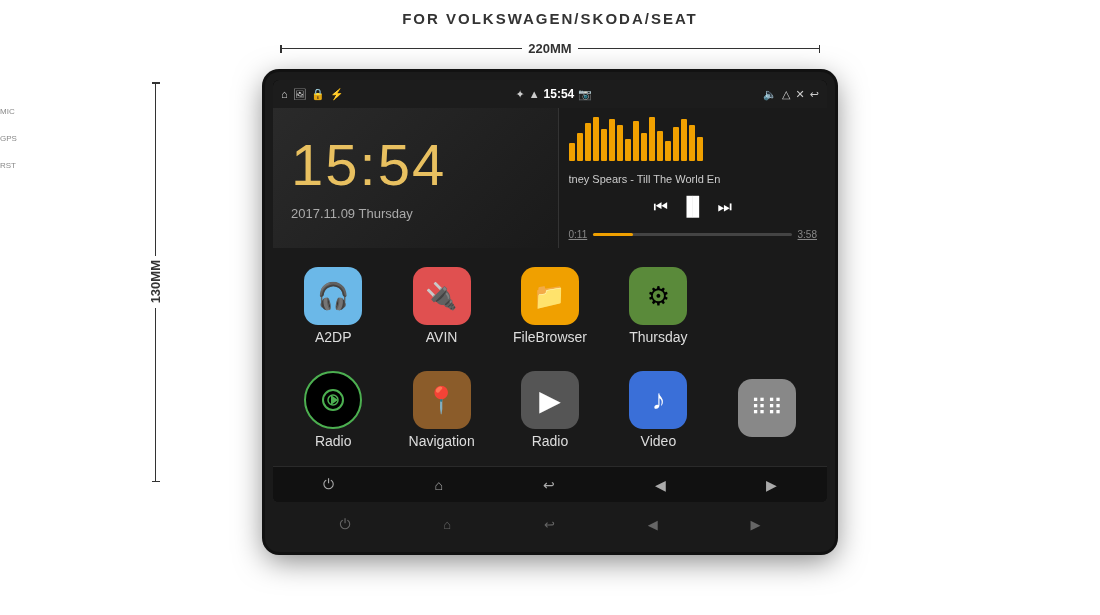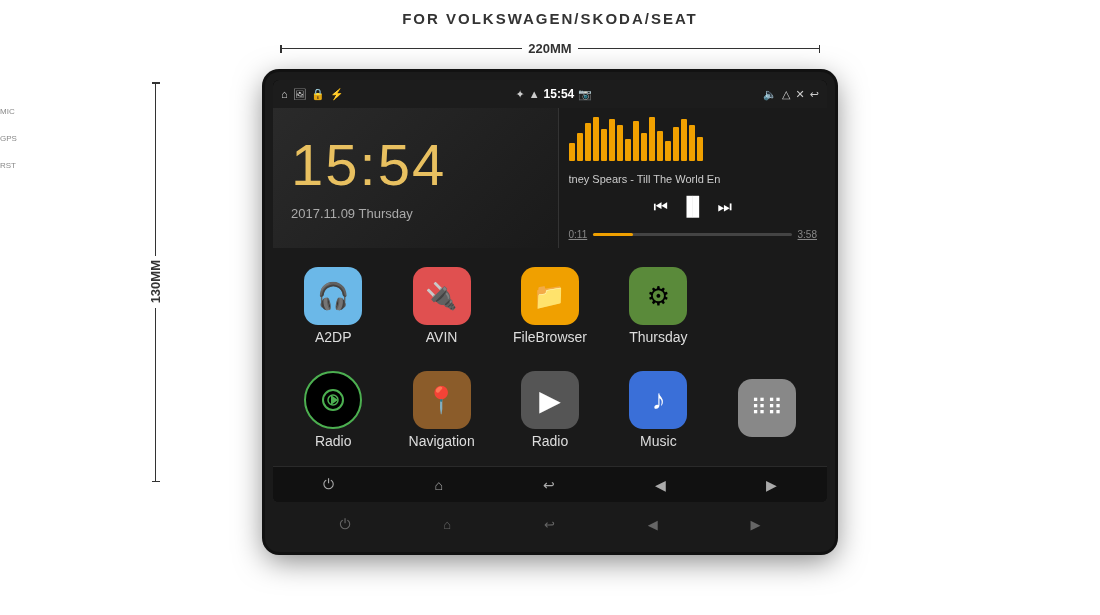--- a/index.html
+++ b/index.html
@@ -479,21 +479,21 @@
             <span class="app-label">Navigation</span>
           </div>
 
           <div class="app-icon-wrapper">
             <div class="app-icon icon-video" style="color:white;font-size:28px;">▶</div>
             <span class="app-label">Radio</span>
           </div>
 
           <div class="app-icon-wrapper">
             <div class="app-icon icon-music" style="color:white;font-size:28px;">♪</div>
-            <span class="app-label">Music</span>
+            <span class="app-label">Video</span>
           </div>
 
           <div class="app-icon-wrapper">
             <div class="app-icon icon-more" style="color:white;font-size:22px;">⠿⠿</div>
             <span class="app-label"></span>
           </div>
 
         </div>
 
         <div class="bottom-bar">

